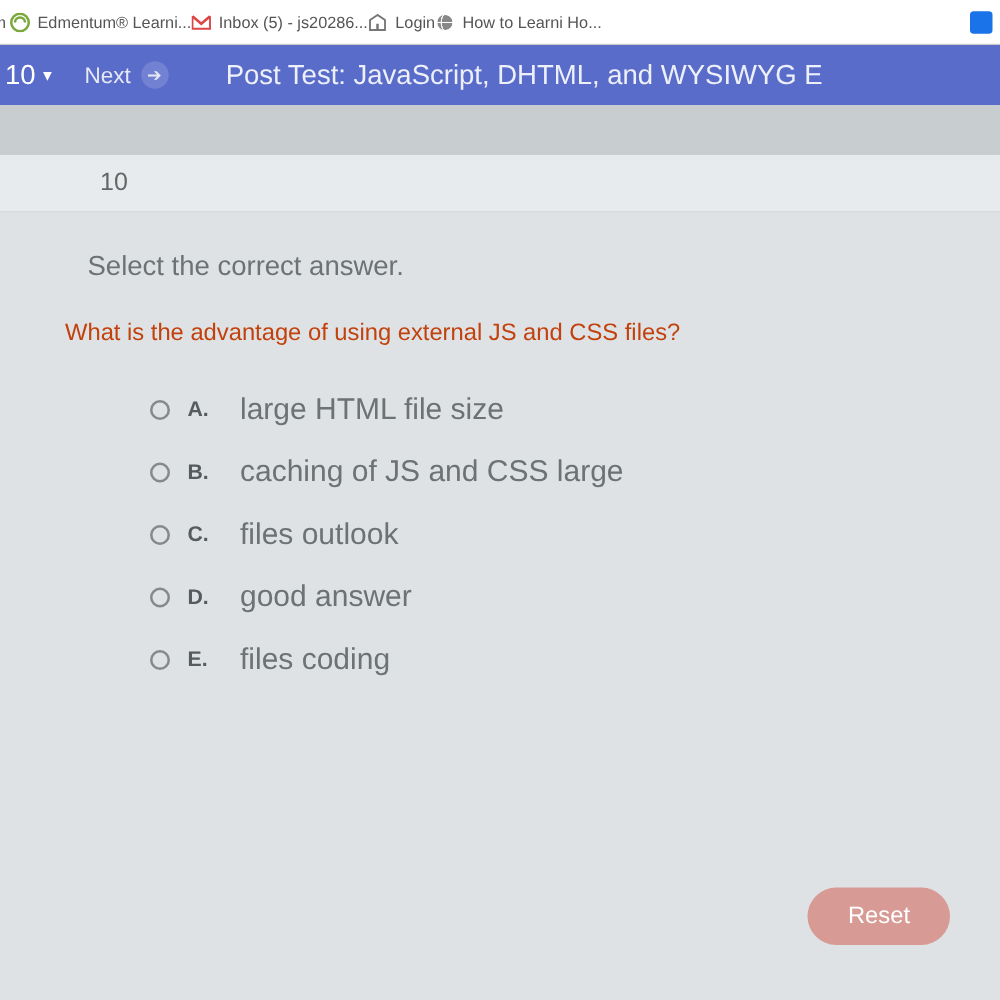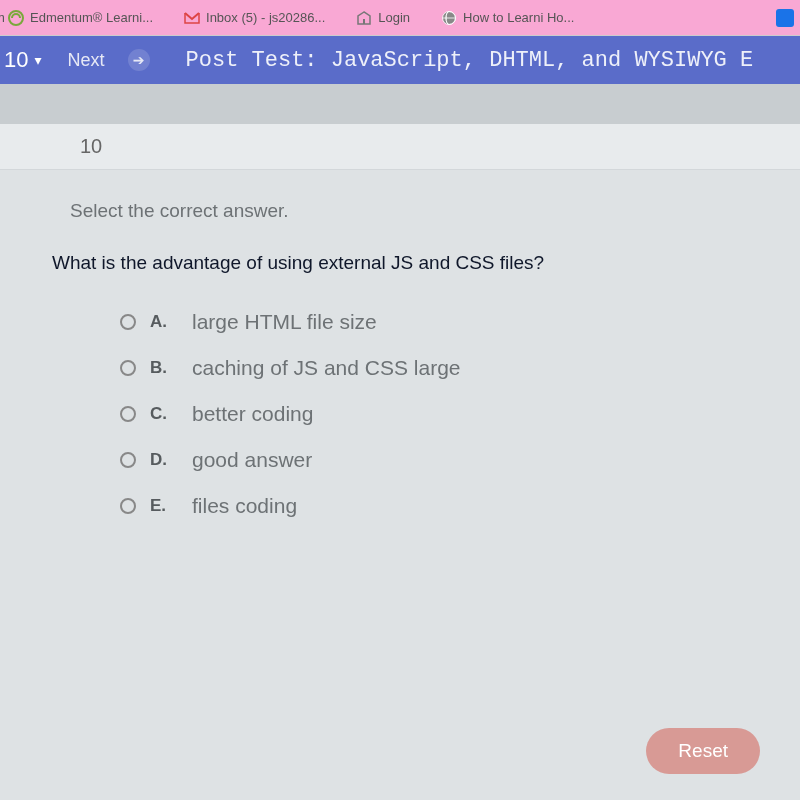--- a/index.html
+++ b/index.html
@@ -5,26 +5,26 @@
     * { margin: 0; padding: 0; box-sizing: border-box; }
     body {
       width: 800px;
       height: 800px;
       font-family: Arial, Helvetica, sans-serif;
       background: #c8cdd0;
       overflow: hidden;
       position: relative;
     }
     .bookmarks-bar {
-      background: #f9a8d4;
+      background: #ffffff;
       height: 36px;
       display: flex;
       align-items: center;
       padding: 0 8px;
-      gap: 31px;
+      gap: 0;
       border-bottom: 1px solid #ccc;
     }
     .bookmark-item {
       display: flex;
       align-items: center;
       gap: 6px;
       font-size: 13px;
       color: #555;
       max-width: 180px;
       white-space: nowrap;
@@ -54,42 +54,41 @@
       align-items: center;
       gap: 6px;
       font-size: 22px;
       color: #fff;
       padding-left: 4px;
     }
     .chevron { font-size: 14px; color: #fff; }
     .next-btn {
       display: flex;
       align-items: center;
-      gap: 23px;
+      gap: 8px;
       font-size: 18px;
       color: #e6e8f5;
       padding: 0 6px;
     }
     .next-arrow {
       background: rgba(255,255,255,.15);
       border-radius: 50%;
       width: 22px;
       height: 22px;
       display: flex;
       align-items: center;
       justify-content: center;
       font-size: 14px;
     }
     .bar-title {
       font-size: 22px;
       color: #eef0f9;
-      margin-left: 10px;
+      margin-left: 20px;
       white-space: nowrap;
       overflow: hidden;
-      font-family: Liberation Mono, monospace;
     }
     .content-area {
       padding: 40px 0 0 0;
     }
     .card {
       background: #dee2e4;
       margin-left: 0;
       margin-right: 0;
       min-height: 680px;
       position: relative;
@@ -103,27 +102,27 @@
       align-items: center;
       padding-left: 80px;
       font-size: 20px;
       color: #666;
       border-bottom: 1px solid #d3d7da;
     }
     .question-body {
       padding: 30px 40px 0 70px;
     }
     .instruction {
-      font-size: 19px;
+      font-size: 22px;
       color: #6d7275;
       margin-bottom: 30px;
     }
     .question-text {
       font-size: 19px;
-      color: #0f172a;
+      color: #c2410c;
       margin-bottom: 36px;
       margin-left: -18px;
     }
     .answers {
       padding-left: 50px;
     }
     .answer-row {
       display: flex;
       align-items: center;
       gap: 14px;
@@ -136,27 +135,27 @@
       border-radius: 50%;
       flex-shrink: 0;
     }
     .answer-letter {
       font-size: 17px;
       font-weight: bold;
       color: #565b5e;
       width: 28px;
     }
     .answer-text {
-      font-size: 21px;
+      font-size: 24px;
       color: #6d7275;
     }
     .reset-btn {
       position: absolute;
       right: 40px;
-      bottom: 30px;
+      bottom: 48px;
       background: #d89a95;
       color: #fff;
       font-size: 19px;
       padding: 12px 32px;
       border-radius: 30px;
       border: none;
     }
     .edge-letter {
       position: absolute;
       left: -6px;
@@ -251,21 +250,21 @@
           <span class="answer-text">large HTML file size</span>
         </div>
         <div class="answer-row">
           <span class="radio-circle"></span>
           <span class="answer-letter">B.</span>
           <span class="answer-text">caching of JS and CSS large</span>
         </div>
         <div class="answer-row">
           <span class="radio-circle"></span>
           <span class="answer-letter">C.</span>
-          <span class="answer-text">better coding</span>
+          <span class="answer-text">files outlook</span>
         </div>
         <div class="answer-row">
           <span class="radio-circle"></span>
           <span class="answer-letter">D.</span>
           <span class="answer-text">good answer</span>
         </div>
         <div class="answer-row">
           <span class="radio-circle"></span>
           <span class="answer-letter">E.</span>
           <span class="answer-text">files coding</span>

